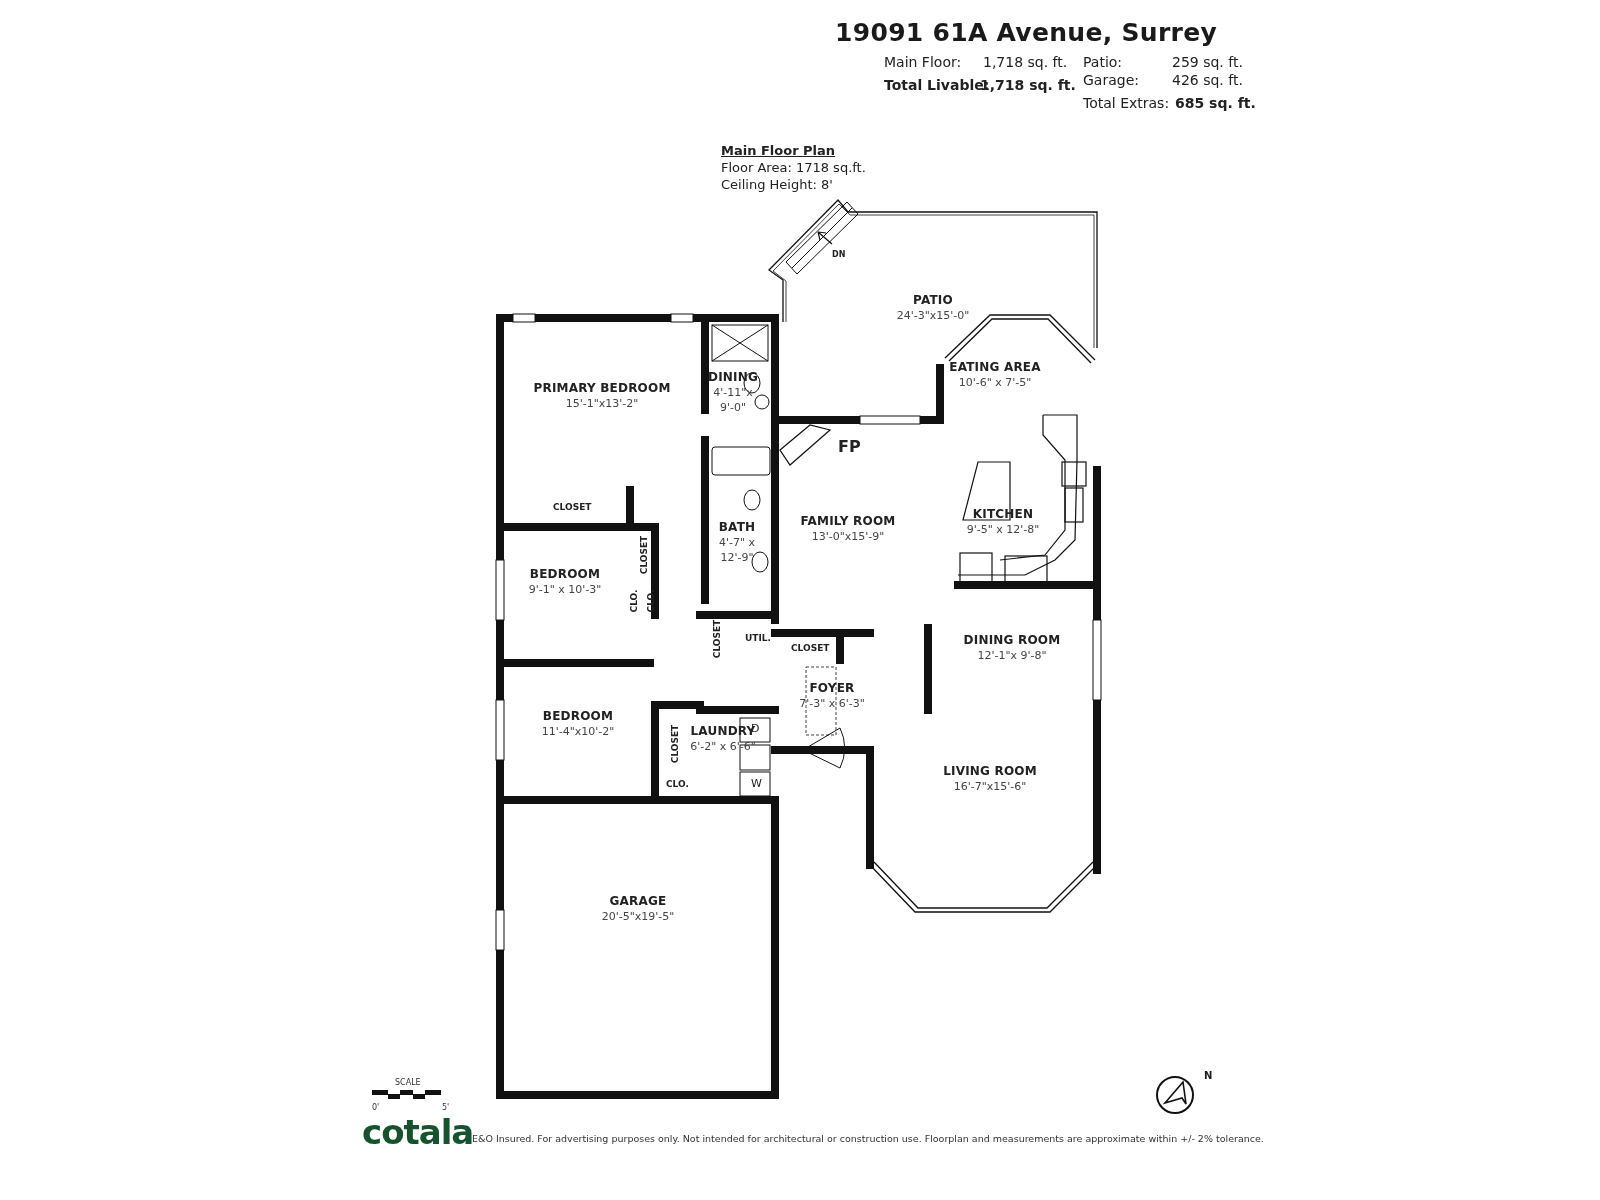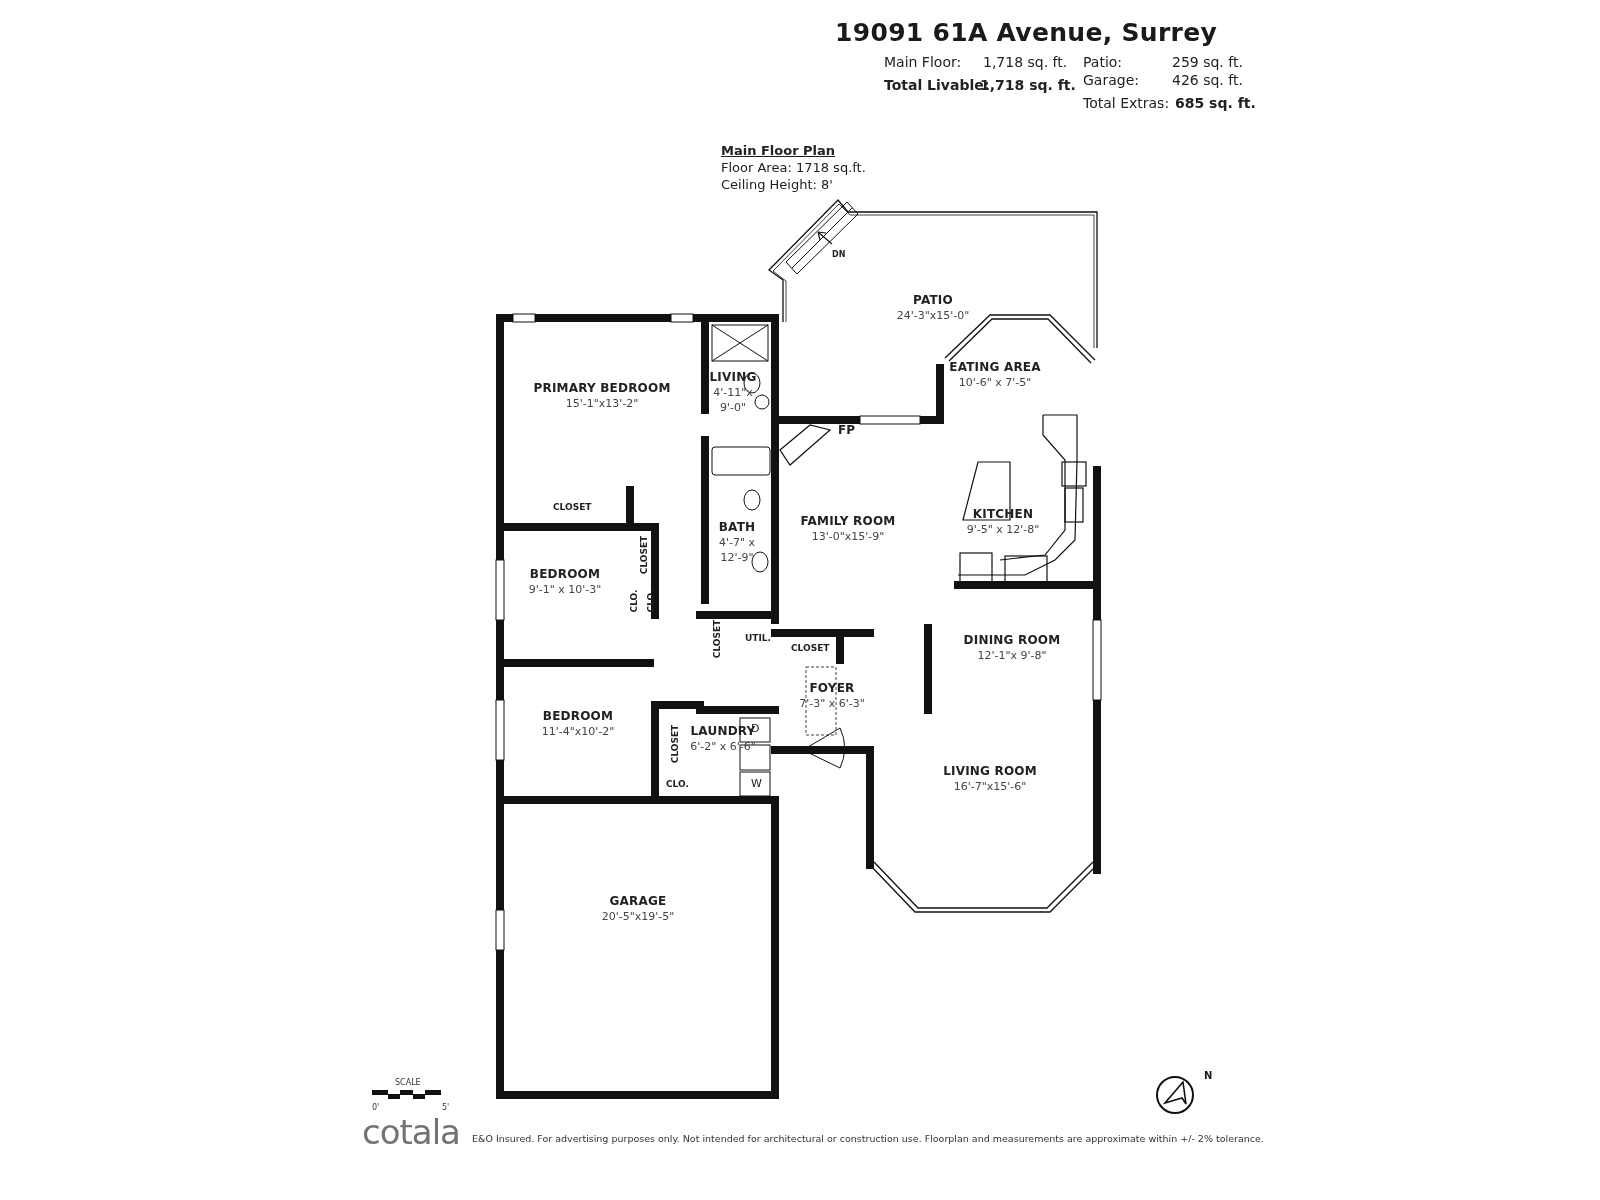--- a/index.html
+++ b/index.html
@@ -9,21 +9,21 @@
   .stat{font-size:14px;white-space:nowrap;color:#222;}
   .bold{font-weight:bold;}
   .plan-head{left:721px;top:142px;font-size:13px;line-height:17px;color:#222;}
   .plan-head .u{font-weight:bold;text-decoration:underline;}
   svg.plan{position:absolute;left:0;top:0;}
   .room{position:absolute;text-align:center;transform:translateX(-50%);white-space:nowrap;line-height:15px;}
   .room .rn{font-size:12px;font-weight:bold;color:#222;letter-spacing:0.2px;}
   .room .rd{font-size:11px;color:#444;}
   .small{position:absolute;font-size:9px;font-weight:bold;color:#222;white-space:nowrap;}
   .vert{transform:rotate(-90deg);transform-origin:center;}
-  .logo{left:362px;top:1112px;font-size:34px;font-weight:normal;letter-spacing:-1px;color:#737373;}
+  .logo{left:362px;top:1112px;font-size:34px;font-weight:bold;letter-spacing:-1px;color:#14532d;}
   .disc{left:472px;top:1133px;font-size:9.5px;color:#333;white-space:nowrap;}
   .scale-l{left:373px;top:1078px;font-size:8px;color:#333;margin-left:22px;}
   .scale-0{left:372px;top:1103px;font-size:8px;color:#333;}
   .scale-5{left:442px;top:1103px;font-size:8px;color:#333;}
 </style>
 </head>
 <body>
 
 <div class="abs title">19091 61A Avenue, Surrey</div>
 
@@ -179,21 +179,21 @@
 </div>
 <div class="room" style="left:995px;top:360px;">
   <div class="rn">EATING AREA</div>
   <div class="rd">10'-6" x 7'-5"</div>
 </div>
 <div class="room" style="left:602px;top:381px;">
   <div class="rn">PRIMARY BEDROOM</div>
   <div class="rd">15'-1"x13'-2"</div>
 </div>
 <div class="room" style="left:733px;top:370px;">
-  <div class="rn">LIVING</div>
+  <div class="rn">DINING</div>
   <div class="rd">4'-11"x</div>
   <div class="rd">9'-0"</div>
 </div>
 <div class="room" style="left:848px;top:514px;">
   <div class="rn">FAMILY ROOM</div>
   <div class="rd">13'-0"x15'-9"</div>
 </div>
 <div class="room" style="left:1003px;top:507px;">
   <div class="rn">KITCHEN</div>
   <div class="rd">9'-5" x 12'-8"</div>
@@ -234,21 +234,21 @@
 
 <div class="small" style="left:553px;top:502px;">CLOSET</div>
 <div class="small vert" style="left:625px;top:550px;">CLOSET</div>
 <div class="small vert" style="left:623px;top:596px;">CLO.</div>
 <div class="small vert" style="left:640px;top:596px;">CLO.</div>
 <div class="small vert" style="left:698px;top:634px;">CLOSET</div>
 <div class="small" style="left:745px;top:633px;">UTIL.</div>
 <div class="small" style="left:791px;top:643px;">CLOSET</div>
 <div class="small vert" style="left:656px;top:739px;">CLOSET</div>
 <div class="small" style="left:666px;top:779px;">CLO.</div>
-<div class="small" style="left:791px;top:423px;font-size:12px;padding-left:47px;">FP</div>
+<div class="small" style="left:791px;top:437px;font-size:16px;padding-left:47px;">FP</div>
 <div class="small" style="left:832px;top:250px;font-weight:bold;font-size:8px;">DN</div>
 <div class="small" style="left:751px;top:722px;font-weight:normal;font-size:11px;">D</div>
 <div class="small" style="left:751px;top:777px;font-weight:normal;font-size:11px;">W</div>
 
 <div class="abs scale-l">SCALE</div>
 <div class="abs scale-0">0'</div>
 <div class="abs scale-5">5'</div>
 
 <div class="abs" style="left:1204px;top:1070px;font-size:10px;font-weight:bold;">N</div>
 

